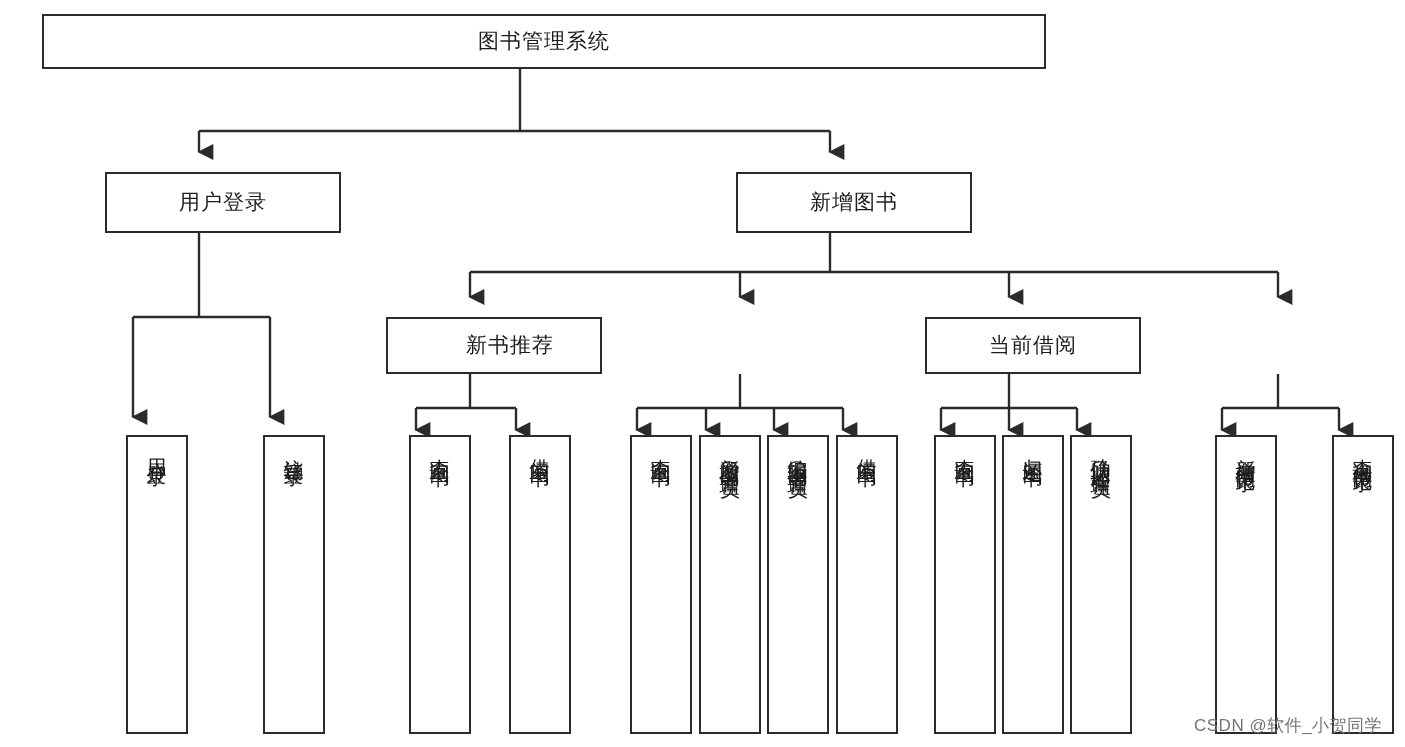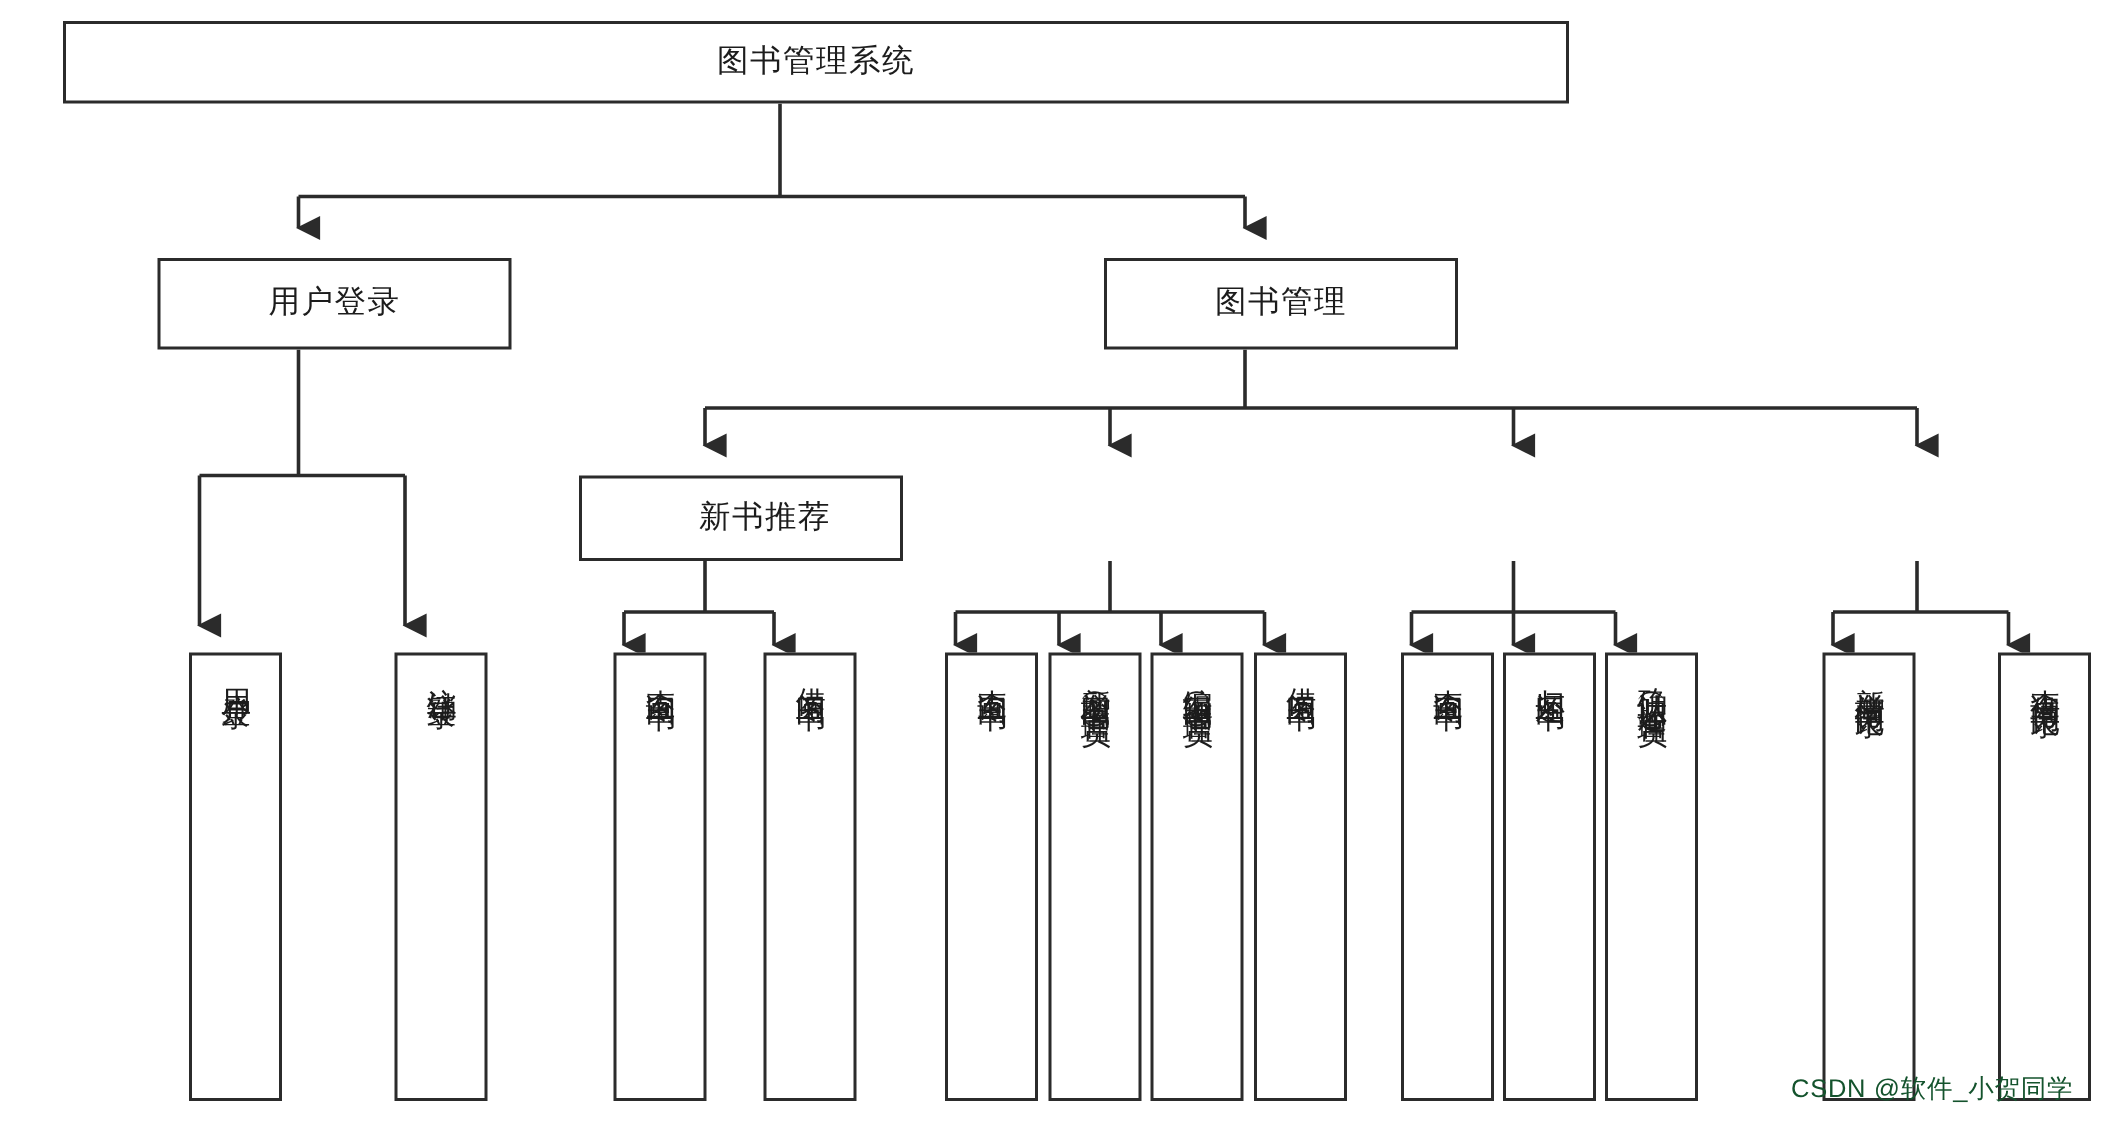--- a/index.html
+++ b/index.html
@@ -56,21 +56,21 @@
   .node.vert .label {
     writing-mode: vertical-rl;
     text-orientation: upright;
     font-size: 20px;
     letter-spacing: 3px;
     line-height: 1;
     margin: 0 auto;
   }
   .watermark {
     position: absolute;
-    color: #14532d;
+    color: #737373;
     font-size: 17px;
     letter-spacing: 0.5px;
     white-space: nowrap;
     user-select: none;
   }
 </style>
 </head>
 <body>
 
 <div id="stage">
@@ -127,28 +127,31 @@
 
   <div class="node root horiz" style="left:18px; top:14px; width:1004px; height:55px;">
     <span class="label">图书管理系统</span>
   </div>
 
   <div class="node horiz" style="left:81px; top:172px; width:236px; height:61px;">
     <span class="label">用户登录</span>
   </div>
 
   <div class="node horiz" style="left:712px; top:172px; width:236px; height:61px;">
-    <span class="label">图书管理</span>
+    <span class="label">新增图书</span>
   </div>
 
   <div class="node horiz" style="left:362px; top:317px; width:216px; height:57px;padding-left:32px;">
     <span class="label">新书推荐</span>
   </div>
 
 
+  <div class="node horiz" style="left:901px; top:317px; width:216px; height:57px;">
+    <span class="label">当前借阅</span>
+  </div>
 
 
   <div class="node vert" style="left:102px; top:435px; width:62px; height:299px;">
     <span class="label">用户登录</span>
   </div>
 
   <div class="node vert" style="left:239px; top:435px; width:62px; height:299px;">
     <span class="label">注销登录</span>
   </div>
 

